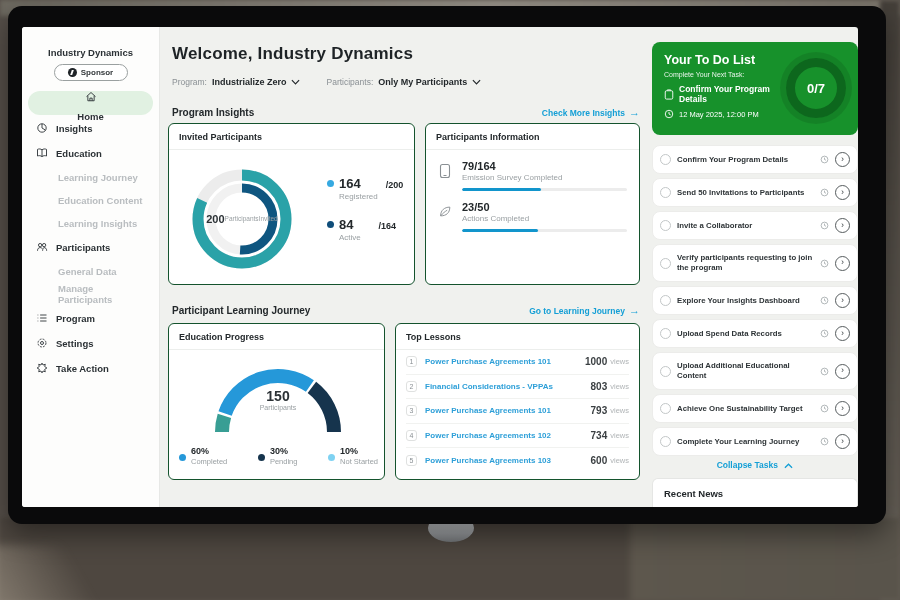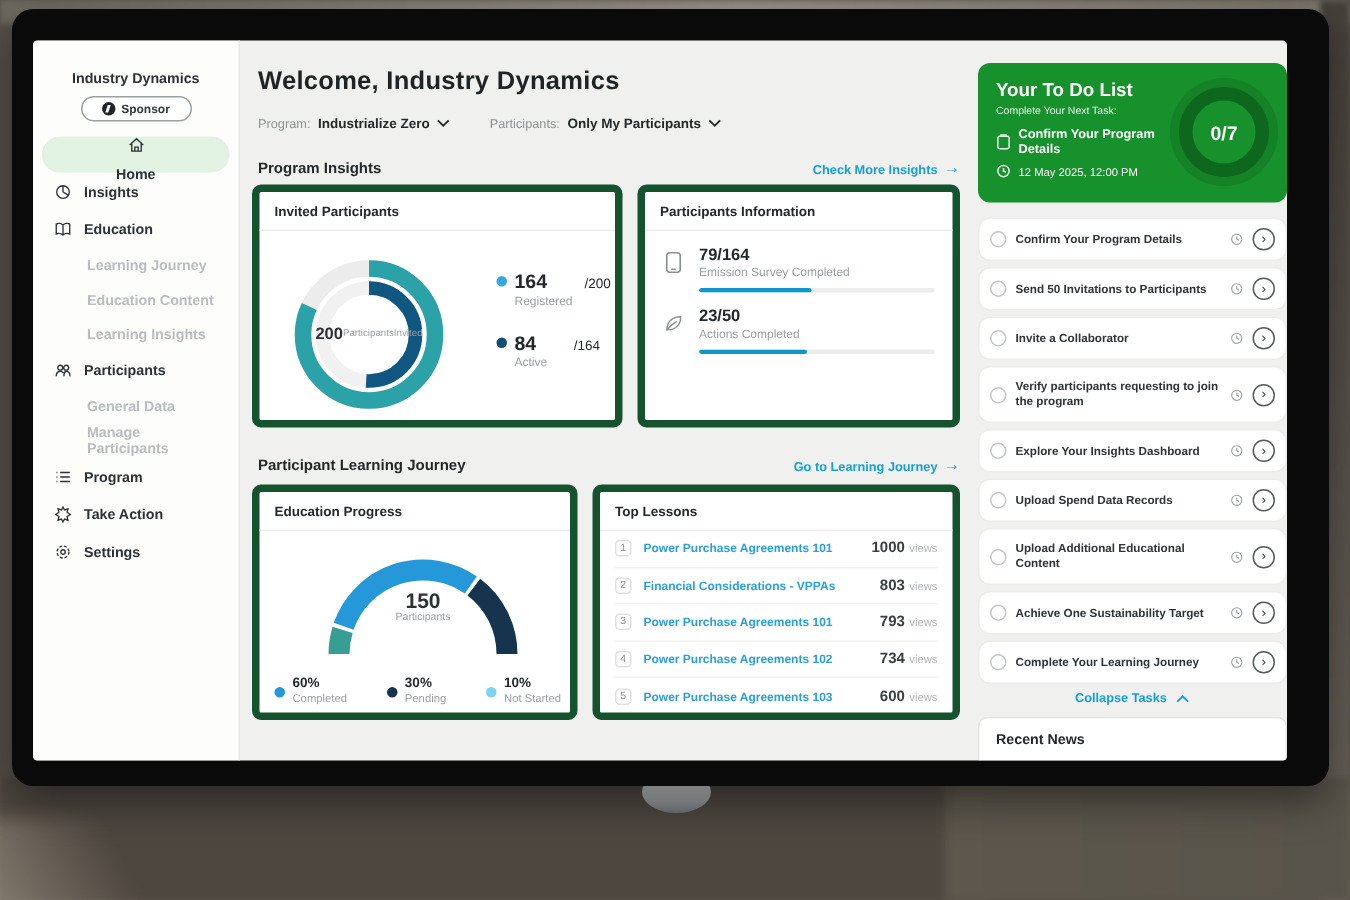--- a/index.html
+++ b/index.html
@@ -38,34 +38,34 @@
   .filters { position:absolute; left:4px; top:50px; display:flex; gap:26px; align-items:center; }
   .flt-label { font-size:8.5px; color:#8a9094; }
   .flt-value { font-size:9px; font-weight:bold; color:#23282b; margin-left:5px; }
   .flt { display:flex; align-items:center; cursor:pointer; }
   .chev { margin-left:5px; }
   .sec-row { position:absolute; left:4px; right:0; display:flex; justify-content:space-between; align-items:center; }
   .sec-title { font-size:10px; font-weight:bold; color:#23282b; }
   .sec-link { font-size:8.5px; font-weight:bold; color:#149fd6; cursor:pointer; display:flex; align-items:center; gap:4px; }
   .arrow { font-size:11px; line-height:1; }
 
-  .card { position:absolute; background:#fff; border:5px solid #14532d; border-radius:6px; }
+  .card { position:absolute; background:#fff; border:1px solid #14532d; border-radius:6px; }
   .card-title { font-size:9px; font-weight:bold; color:#23282b; padding:8px 10px 7px; border-bottom:1px solid #eceeec; }
 
   
   .donut-wrap { position:absolute; left:18px; top:40px; width:110px; height:110px; }
   .donut-center { position:absolute; left:0; top:0; width:110px; height:110px; display:flex; align-items:center; justify-content:center; text-align:center; }
   .donut-center .v { font-size:11px; font-weight:bold; color:#2b3135; }
   .donut-center .l { font-size:6.5px; color:#9aa0a3; line-height:1.35; }
   .inv-legend { position:absolute; left:158px; top:52px; }
   .leg-item { margin-bottom:16px; }
   .leg-line { display:flex; align-items:baseline; gap:5px; }
   .leg-dot { width:7px; height:7px; border-radius:50%; align-self:center; }
   .leg-val { font-size:13px; font-weight:bold; color:#23282b; }
-  .leg-tot { font-size:9px; font-weight:normal; color:#23282b;padding-left:20px; }
+  .leg-tot { font-size:9px; font-weight:bold; color:#23282b;padding-left:20px; }
   .leg-sub { font-size:8px; color:#9aa0a3; margin-left:12px; margin-top:1px; }
 
   
   .info-row { position:relative; margin:10px 12px 0 12px; padding-left:24px; }
   .info-icon { position:absolute; left:0; top:3px; stroke:#8a9094; fill:none; stroke-width:1.1; }
   .info-val { font-size:11px; font-weight:bold; color:#23282b; }
   .info-lab { font-size:8px; color:#9aa0a3; margin-top:1px; }
   .bar { margin:6px 0 0 0; height:3px; background:#ececec; border-radius:2px; overflow:hidden; }
   .bar-fill { height:3px; background:#1295cc; border-radius:2px; }
 
@@ -170,30 +170,30 @@
             <span>Manage Participants</span>
           </div>
       <div class="nav-item">
         <svg width="12" height="12" viewBox="0 0 16 16">
               <path d="M5.5 4 H14 M5.5 8 H14 M5.5 12 H14 M2.2 4 H3 M2.2 8 H3 M2.2 12 H3"></path>
             </svg>
         <span>Program</span>
       </div>
       <div class="nav-item">
         <svg width="12" height="12" viewBox="0 0 16 16">
-              <path d="M8 1.5 L9.4 4 L12.4 3 L11.6 6 L14.5 8 L11.6 9.8 L12.4 13 L9.4 12 L8 14.5 L6.6 12 L3.6 13 L4.4 9.8 L1.5 8 L4.4 6 L3.6 3 L6.6 4 Z"></path>
-            </svg>
-        <span>Take Action</span>
-      </div>
-      <div class="nav-item">
-        <svg width="12" height="12" viewBox="0 0 16 16">
               <circle cx="8" cy="8" r="2"></circle>
               <circle cx="8" cy="8" r="5.3" stroke-dasharray="2.6 1.6"></circle>
             </svg>
         <span>Settings</span>
+      </div>
+      <div class="nav-item">
+        <svg width="12" height="12" viewBox="0 0 16 16">
+              <path d="M8 1.5 L9.4 4 L12.4 3 L11.6 6 L14.5 8 L11.6 9.8 L12.4 13 L9.4 12 L8 14.5 L6.6 12 L3.6 13 L4.4 9.8 L1.5 8 L4.4 6 L3.6 3 L6.6 4 Z"></path>
+            </svg>
+        <span>Take Action</span>
       </div>
     </div>
   </div>
 
   <div class="main">
     <div class="welcome">Welcome, Industry Dynamics</div>
 
     <div class="filters">
       <div class="flt">
         <span class="flt-label">Program:</span>

